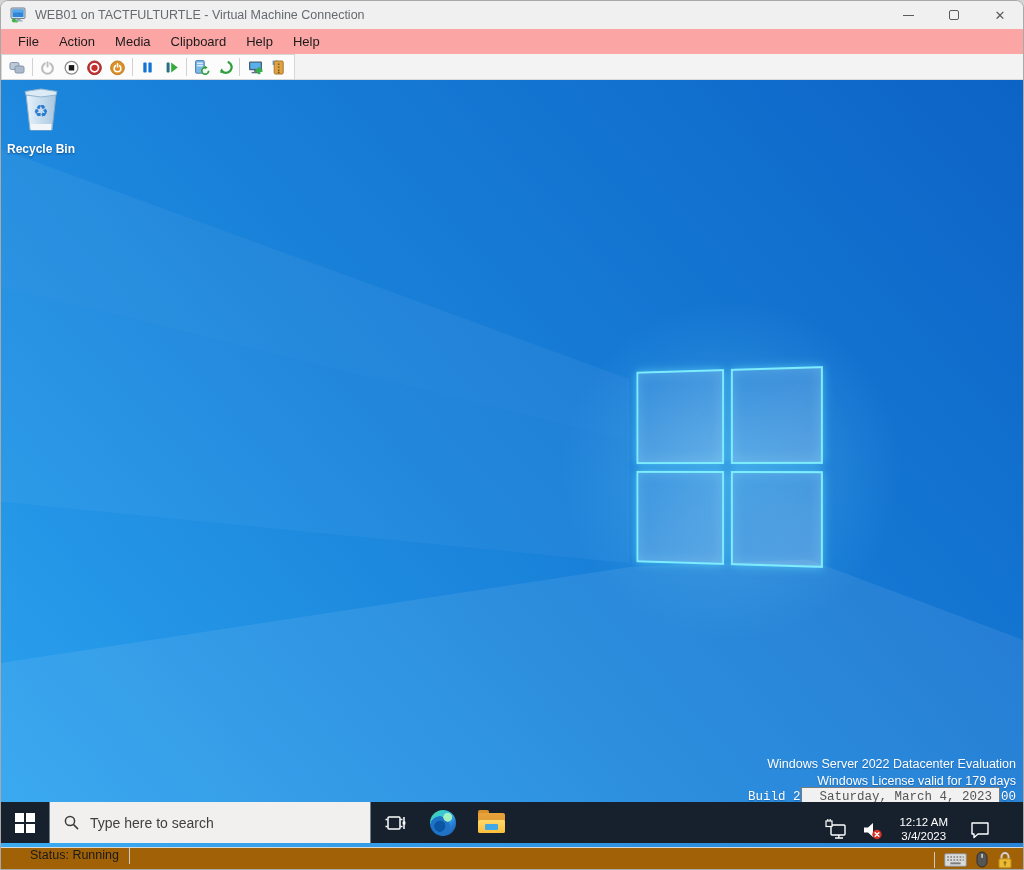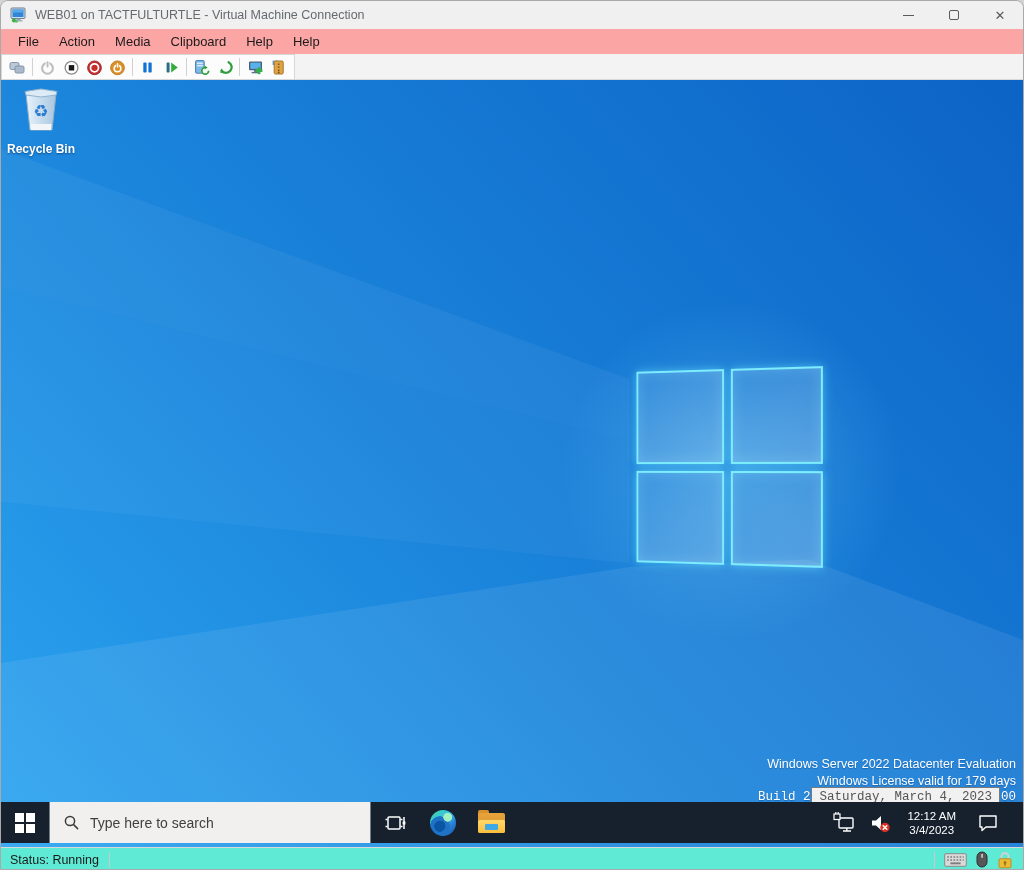--- a/index.html
+++ b/index.html
@@ -54,58 +54,58 @@
           border:2px solid rgba(128,240,255,0.95);
           box-shadow:0 0 9px rgba(110,230,255,0.55), inset 0 0 14px rgba(170,245,255,0.25); }
 
   .recycle-bin { position:absolute; left:4px; top:4px; width:72px; text-align:center; }
   .rb-label { margin-top:2px; font-size:12px; color:#fff; text-shadow:0 1px 2px rgba(0,40,90,0.6);font-weight:bold; }
 
   .watermark { position:absolute; right:7px; top:676px; text-align:right; color:#fff;
                font-size:12.5px; line-height:16.5px; text-shadow:0 1px 1px rgba(0,50,110,0.35); }
   .wm-line3 { display:flex; justify-content:flex-end; align-items:center;font-family:Liberation Mono, monospace; }
   .date-tooltip { background:#f1f1f1; border:1px solid #7a7a7a; color:#545454;
-                  font-size:12.5px; padding:1px 7px 2px 7px; margin:-3px 1px; text-shadow:none;
+                  font-size:12.5px; padding:1px 7px 2px 17px; margin:-3px 1px; text-shadow:none;
                   white-space:nowrap; }
 
   
   .taskbar { position:absolute; left:0; bottom:4px; width:100%; height:41px; background:#17202d;
              display:flex; align-items:stretch; }
   .tb-btn { width:48px; display:flex; align-items:center; justify-content:center; }
   .start-logo { display:grid; grid-template-columns:9px 9px; grid-template-rows:9px 9px; gap:2px; }
   .start-logo span { background:#fff; }
   .search-box { width:322px; background:#f1f0ef; display:flex; align-items:center;
                 border:1px solid #6f7c89; border-bottom:none; border-top:none; }
   .search-box svg { margin:0 10px 0 13px; flex:0 0 auto; }
   .search-input { border:none; outline:none; background:transparent; font-size:14px;
                   font-family:"Liberation Sans", sans-serif; color:#1f1f1f; width:250px; }
   .search-input::placeholder { color:#3f3f3f; opacity:1; }
-  .tray { margin-left:auto; display:flex; align-items:center; padding-right:12px; }
+  .tray { margin-left:auto; display:flex; align-items:flex-end; padding-right:20px; }
   .tray-btn { display:flex; align-items:center; justify-content:center; padding:0 5px; }
   .clock { display:flex; flex-direction:column; justify-content:center; align-items:center;
            color:#fff; font-size:11.5px; line-height:14px; padding:0 9px; }
   .edge-ball { width:26px; height:26px; border-radius:50%;
      background:
        radial-gradient(circle at 68% 28%, rgba(170,245,190,0.95) 0 16%, rgba(170,245,190,0) 18%),
        radial-gradient(circle at 38% 62%, #0a55a4 0 24%, #1d73c6 25% 42%, rgba(0,0,0,0) 44%),
        linear-gradient(140deg, #45d795 0%, #35c1f1 42%, #2b7cd3 70%, #0c59a4 100%); }
   .folder { position:relative; width:27px; height:20px; }
   .folder .back { position:absolute; inset:0; background:linear-gradient(#e8a33d,#d8922b);
                   border-radius:2px; }
   .folder .tab { position:absolute; left:0; top:-3px; width:11px; height:5px;
                  background:#d8922b; border-radius:2px 2px 0 0; }
   .folder .front { position:absolute; left:0; right:0; bottom:0; height:13px;
                    background:linear-gradient(#ffd869,#fcbe3c); border-radius:2px; }
   .folder .slot { position:absolute; left:7px; bottom:3px; width:13px; height:6px;
                   background:#3fa9e8; border-radius:1px; }
 
   
-  .statusbar { position:absolute; left:0; top:846px; right:0; height:24px; background:#5eead4;
-               border-top:1px solid #d9d9d9; display:flex; align-items:center;
-               font-size:12.5px; color:#1a1a1a; }
+  .statusbar { position:absolute; left:0; top:846px; right:0; height:24px; background:#a16207;
+               border-top:1px solid #d9d9d9; display:flex; 
+               font-size:12.5px; color:#1a1a1a;padding-left:20px; }
   .status-text { padding:0 10px 0 9px; }
   .sb-sep { width:1px; height:16px; background:#c9c9c9; }
   .sb-right { margin-left:auto; display:flex; align-items:center; gap:9px; padding-right:10px; }
 </style>
 </head>
 <body>
 
 <div class="window">
 
   <div class="titlebar">

